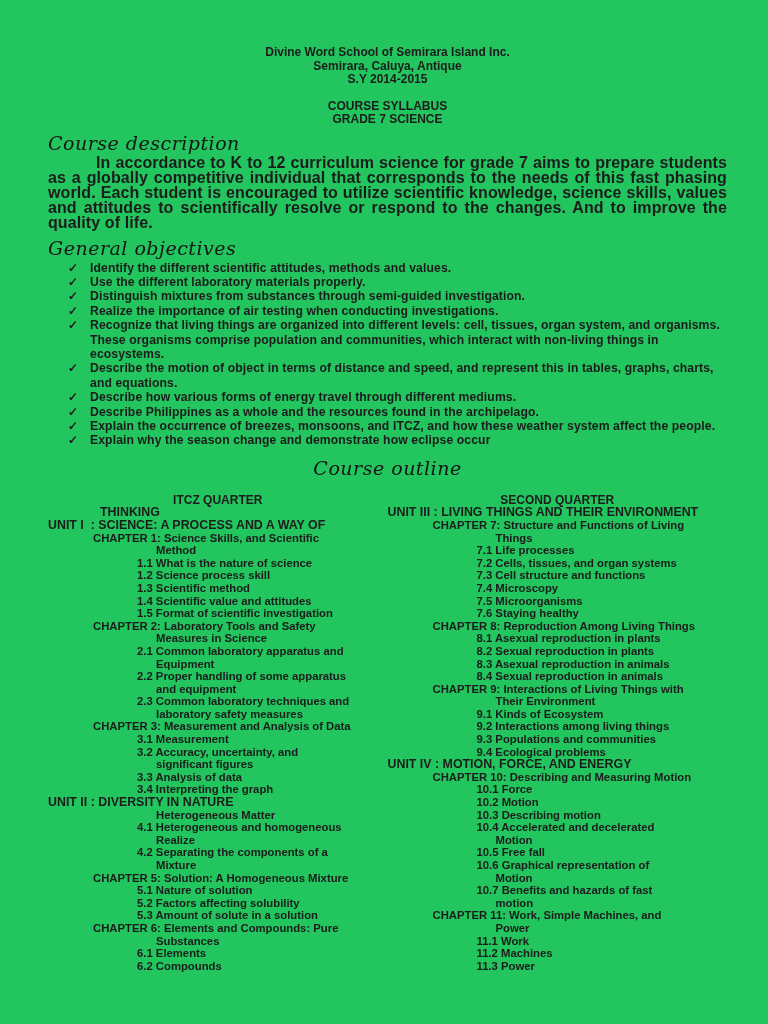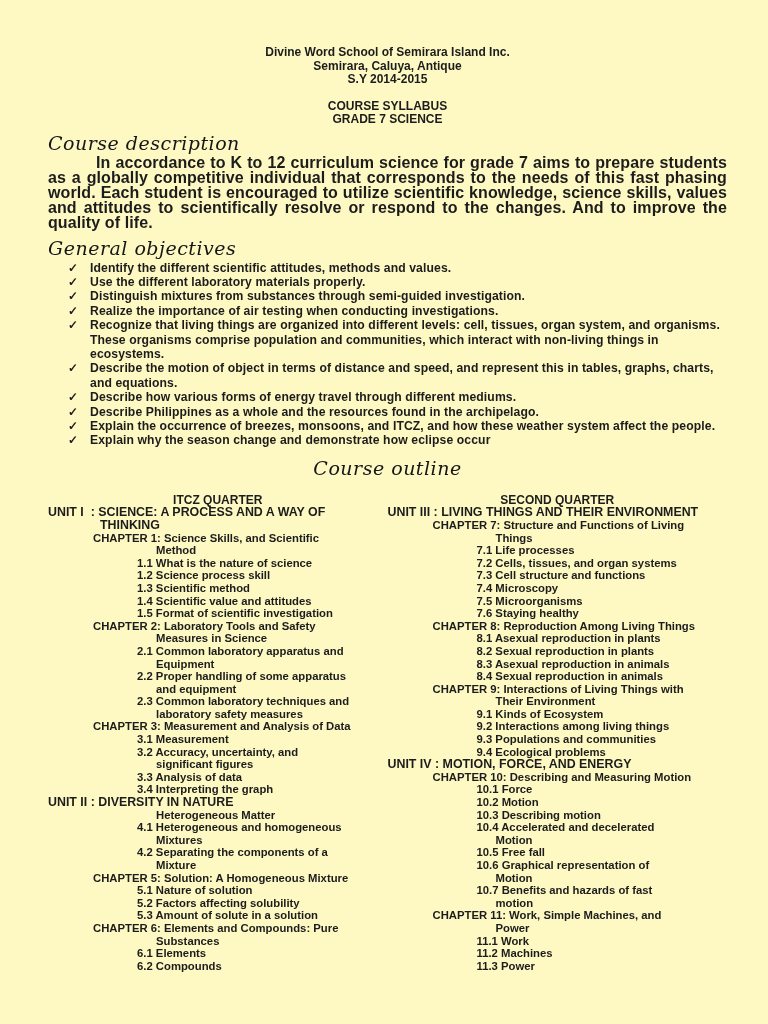--- a/index.html
+++ b/index.html
@@ -1,18 +1,18 @@
 <!DOCTYPE html>
 <html><head>
 <meta charset="utf-8">
 <style>
   html,body{margin:0;padding:0;background:#ffffff;}
   body{width:768px;height:1024px;overflow:hidden;}
   .page{
-    position:relative;width:768px;height:1024px;background:#fef9c3;
+    position:relative;width:768px;height:1024px;background:#22c55e;
     color:#1c1c1c;font-family:"Liberation Sans",sans-serif;font-weight:700;
     box-sizing:border-box;padding:46px 41px 0 48px;
   }
   .center{text-align:center;}
   .hdr{font-size:12px;line-height:13.5px;}
   .hdr-block{margin-bottom:13px;}
   .script{
     font-family:"DejaVu Serif",serif;font-style:italic;font-weight:400;
     font-size:19px;line-height:22px;margin:0;color:#161616;letter-spacing:.5px;
   }
@@ -121,24 +121,24 @@
       </ul>
   </section>
 
   <h2 class="script center outline-head">Course outline</h2>
 
   <div class="outline">
     <div class="col">
       <div class="col-title">ITCZ QUARTER</div>
       <div>
 
+          <div class="line unitwrap">THINKING</div>
+
           <div class="line unit">UNIT I  : SCIENCE: A PROCESS AND A WAY OF</div>
 
-          <div class="line unitwrap">THINKING</div>
-
           <div class="line chapter">CHAPTER 1: Science Skills, and Scientific</div>
 
           <div class="line chapterwrap">Method</div>
 
           <div class="line sub">1.1 What is the nature of science</div>
 
           <div class="line sub">1.2 Science process skill</div>
 
           <div class="line sub">1.3 Scientific method</div>
 
@@ -174,21 +174,21 @@
 
           <div class="line sub">3.4 Interpreting the graph</div>
 
           <div class="line unit">UNIT II : DIVERSITY IN NATURE</div>
 
 
           <div class="line chapterwrap">Heterogeneous Matter</div>
 
           <div class="line sub">4.1 Heterogeneous and homogeneous</div>
 
-          <div class="line subwrap">Mixtures</div>
+          <div class="line subwrap">Realize</div>
 
           <div class="line sub">4.2 Separating the components of a</div>
 
           <div class="line subwrap">Mixture</div>
 
           <div class="line chapter">CHAPTER 5: Solution: A Homogeneous Mixture</div>
 
           <div class="line sub">5.1 Nature of solution</div>
 
           <div class="line sub">5.2 Factors affecting solubility</div>

